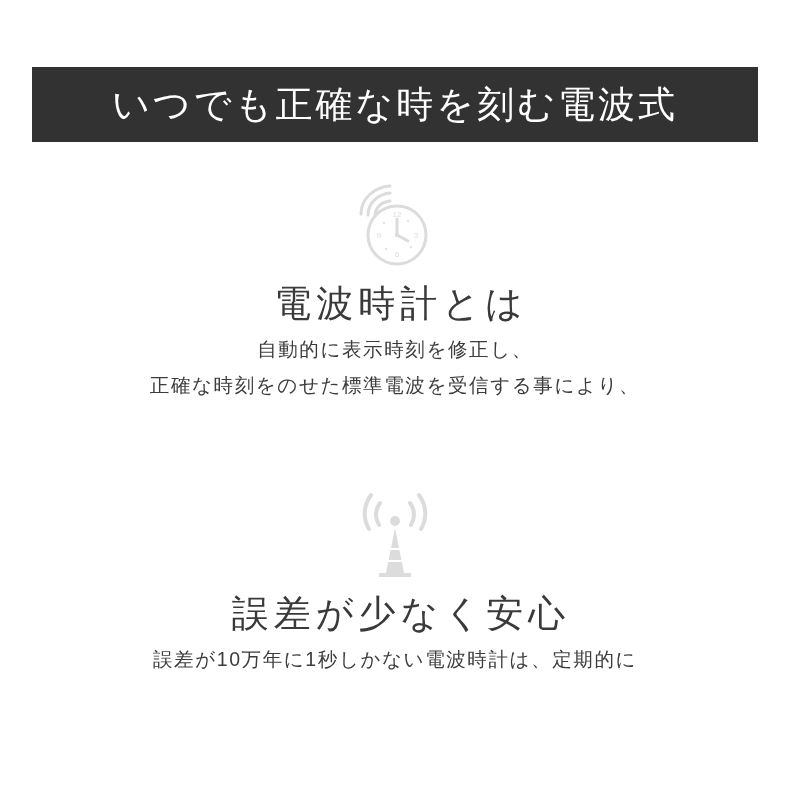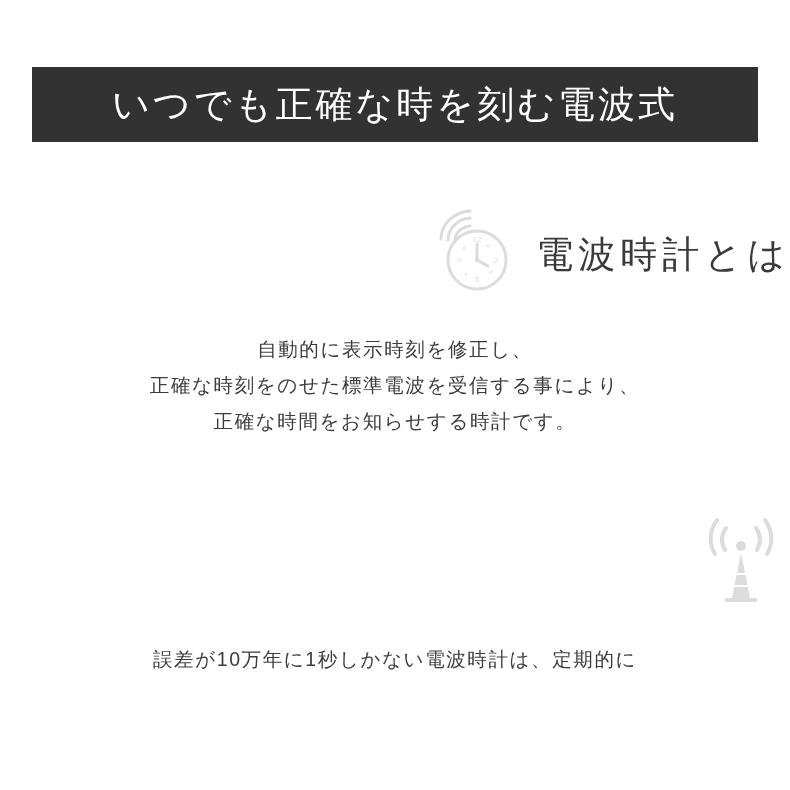--- a/index.html
+++ b/index.html
@@ -47,22 +47,23 @@
     position: absolute;
     left: 0;
     width: 790px;
   }
   .section-1 { top: 205px; }
   .section-2 { top: 515px; }
 
   .sec-head {
     display: flex;
     align-items: center;
-    justify-content: flex-end;
+    justify-content: center;
     height: 100px;
+    flex-direction: column;
   }
   .sec-icon {
     width: 98px;
     height: 98px;
     position: relative;
     flex: 0 0 auto;
   }
   .sec-title {
     font-size: 37px;
     letter-spacing: 5px;
@@ -125,21 +126,20 @@
             <circle cx="40" cy="68" r="1.2"></circle>
             <circle cx="38" cy="42" r="1.2"></circle>
           </g>
         </svg>
       </div>
       <div class="sec-title">電波時計とは</div>
     </div>
     <div class="sec-body">
       <span class="line">自動的に表示時刻を修正し、</span>
       <span class="line">正確な時刻をのせた標準電波を受信する事により、</span>
-      <span class="line">正確な時間をお知らせする時計です。</span>
     </div>
   </div>
 
   <div class="section section-2">
     <div class="sec-head">
       <div class="sec-icon">
         <svg viewBox="0 0 98 98" width="98" height="98" aria-hidden="true">
 
           <g fill="none" stroke="#dcdcdc" stroke-width="4" stroke-linecap="round">
             <path d="M33 34 C29 27 29 19 34 12"></path>
@@ -152,19 +152,20 @@
             <circle cx="49" cy="30" r="5"></circle>
             <polygon points="49,37 58,82 40,82"></polygon>
           </g>
           <g stroke="#ffffff" stroke-width="2">
             <line x1="43" y1="58" x2="55" y2="58"></line>
             <line x1="41" y1="70" x2="57" y2="70"></line>
           </g>
           <rect x="33" y="82" width="32" height="4" fill="#dcdcdc"></rect>
         </svg>
       </div>
+      <div class="sec-title">誤差が少なく安心</div>
     </div>
     <div class="sec-body">
       <span class="line">誤差が10万年に1秒しかない電波時計は、定期的に</span>
     </div>
   </div>
 
 </div>
 
 </body></html>

